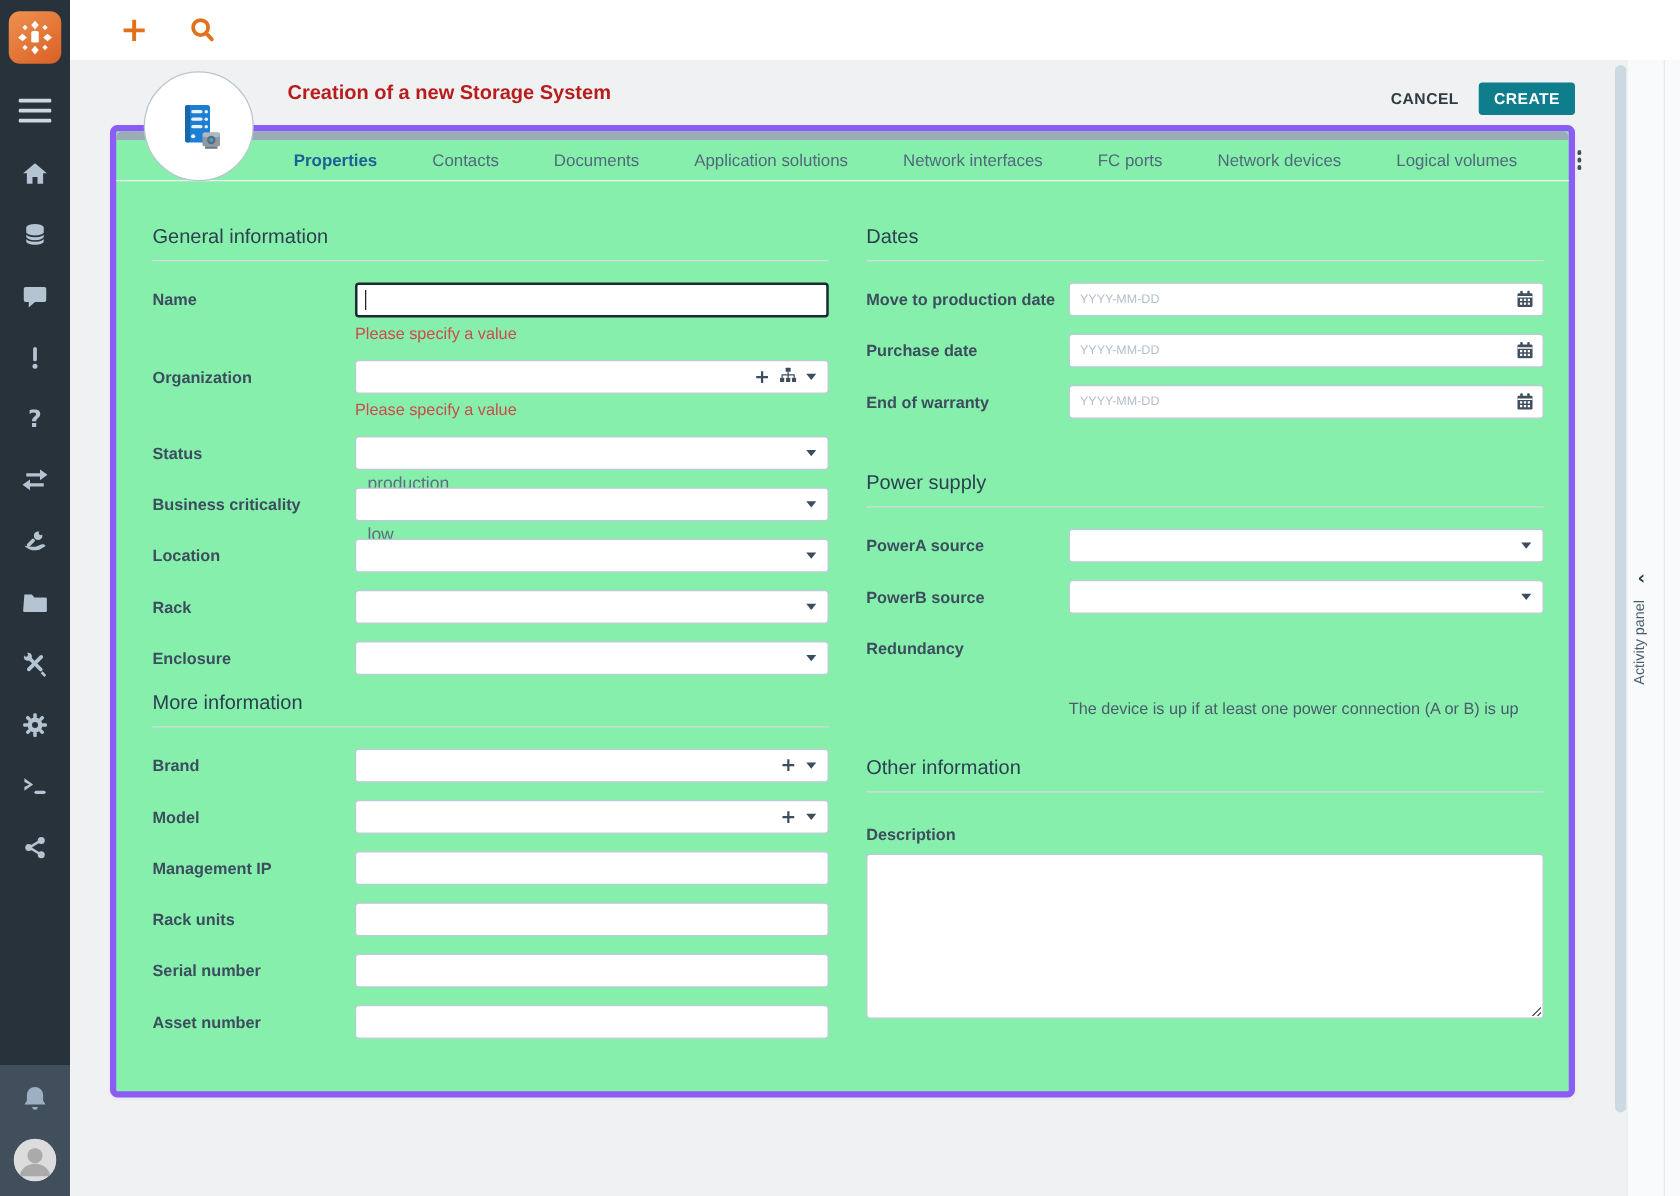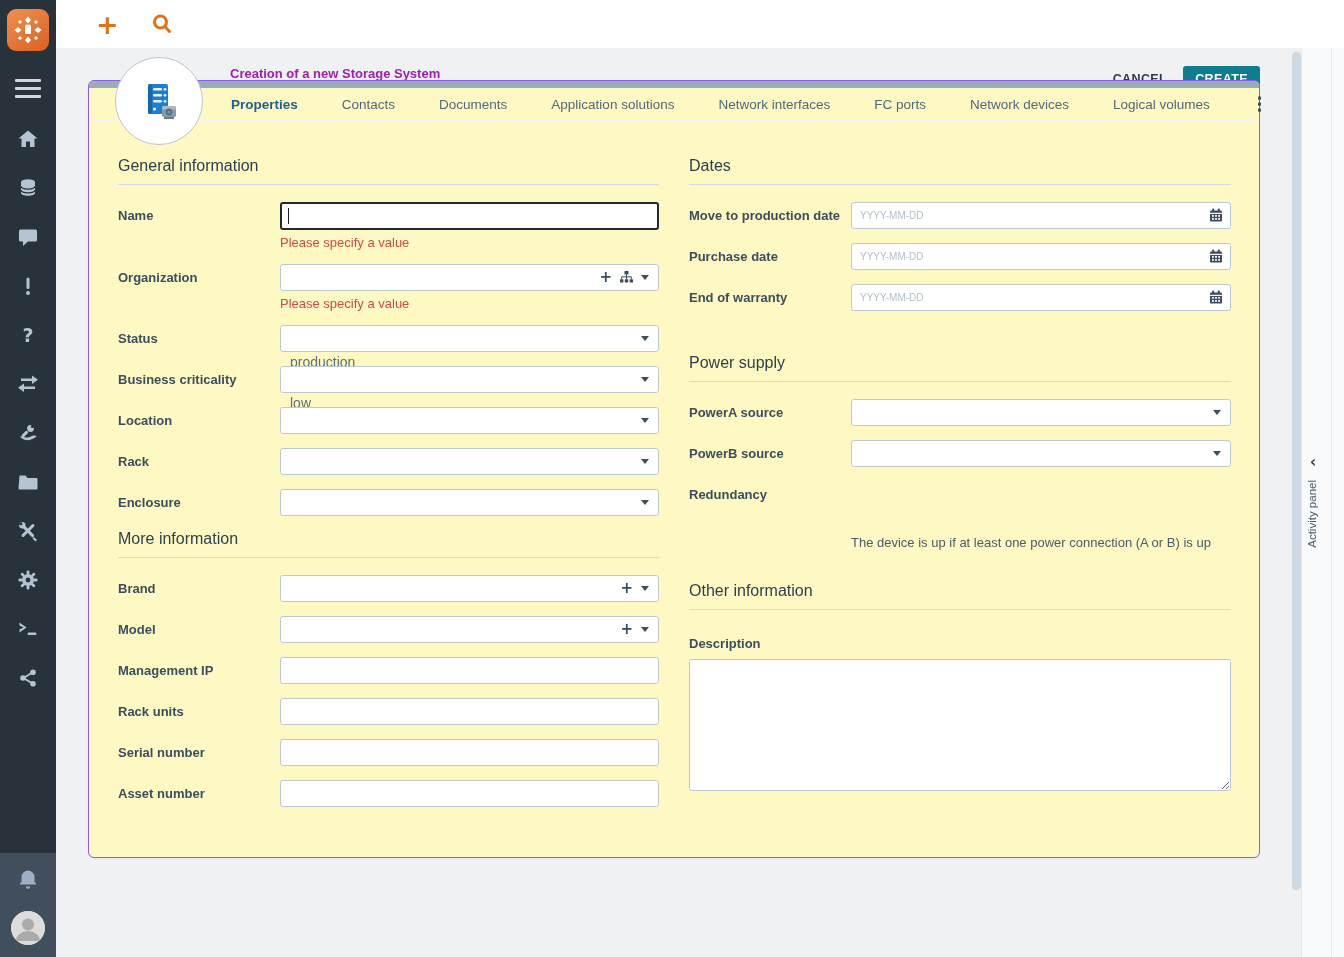--- a/index.html
+++ b/index.html
@@ -18,28 +18,28 @@
   
   .topbar { position:absolute; left:56px; top:0; width:1288px; height:48px; background:#ffffff; display:flex; align-items:center; }
   .tb-plus { margin-left:40px; color:#e2711d; font-size:27px; font-weight:bold; line-height:1; cursor:pointer; font-family:"DejaVu Sans",sans-serif; }
   .tb-search { margin-left:32px; cursor:pointer; display:flex; }
 
   
   .page { position:absolute; left:56px; top:48px; width:1288px; height:909px; background:#f0f1f2; }
 
   .obj-circle { position:absolute; left:59px; top:9px; width:88px; height:88px; border-radius:50%; background:#ffffff; border:1px solid #b9c6d0; z-index:5; display:flex; align-items:center; justify-content:center; }
 
-  .page-title { position:absolute; left:174px; top:18px; font-size:13px; color:#a21caf; }
+  .page-title { position:absolute; left:174px; top:18px; font-size:16px; color:#b91c1c; }
 
   .header-actions { position:absolute; right:84px; top:18px; display:flex; align-items:center; gap:16px; }
   .btn-cancel { font-size:12.5px; font-weight:bold; color:#2f3a42; letter-spacing:.4px; cursor:pointer; background:none; border:none; font-family:inherit; }
   .btn-create { background:#0e7d8c; color:#ffffff; font-size:12.5px; font-weight:bold; letter-spacing:.4px; border:none; border-radius:3px; padding:6px 12px; cursor:pointer; font-family:inherit; }
 
   
-  .card { position:absolute; left:32px; top:32px; width:1172px; height:778px; background:#fef9c3; border:1px solid #8b5cf6; border-radius:6px; box-shadow:0 1px 3px rgba(0,0,0,.05); }
+  .card { position:absolute; left:32px; top:52px; width:1172px; height:778px; background:#86efac; border:5px solid #8b5cf6; border-radius:6px; box-shadow:0 1px 3px rgba(0,0,0,.05); }
   .card-topstrip { height:7px; background:#9babb8; border-radius:5px 5px 0 0; }
   .tabs { height:33px; display:flex; align-items:center; padding-left:142px; gap:44px; border-bottom:1px solid #f0f2f4; }
   .tab { font-size:13.5px; color:#51697b; cursor:pointer; white-space:nowrap; }
   .tab.active { color:#1e5f95; font-weight:bold; }
   .kebab { margin-left:auto; margin-right:18px; display:flex; flex-direction:column; gap:2.5px; cursor:pointer; padding:2px 4px; }
   .kebab i { width:3.5px; height:3.5px; border-radius:50%; background:#3f4f5e; }
 
   
   .form { display:flex; padding:36px 0 0 29px; }
   .col { width:541px; }

